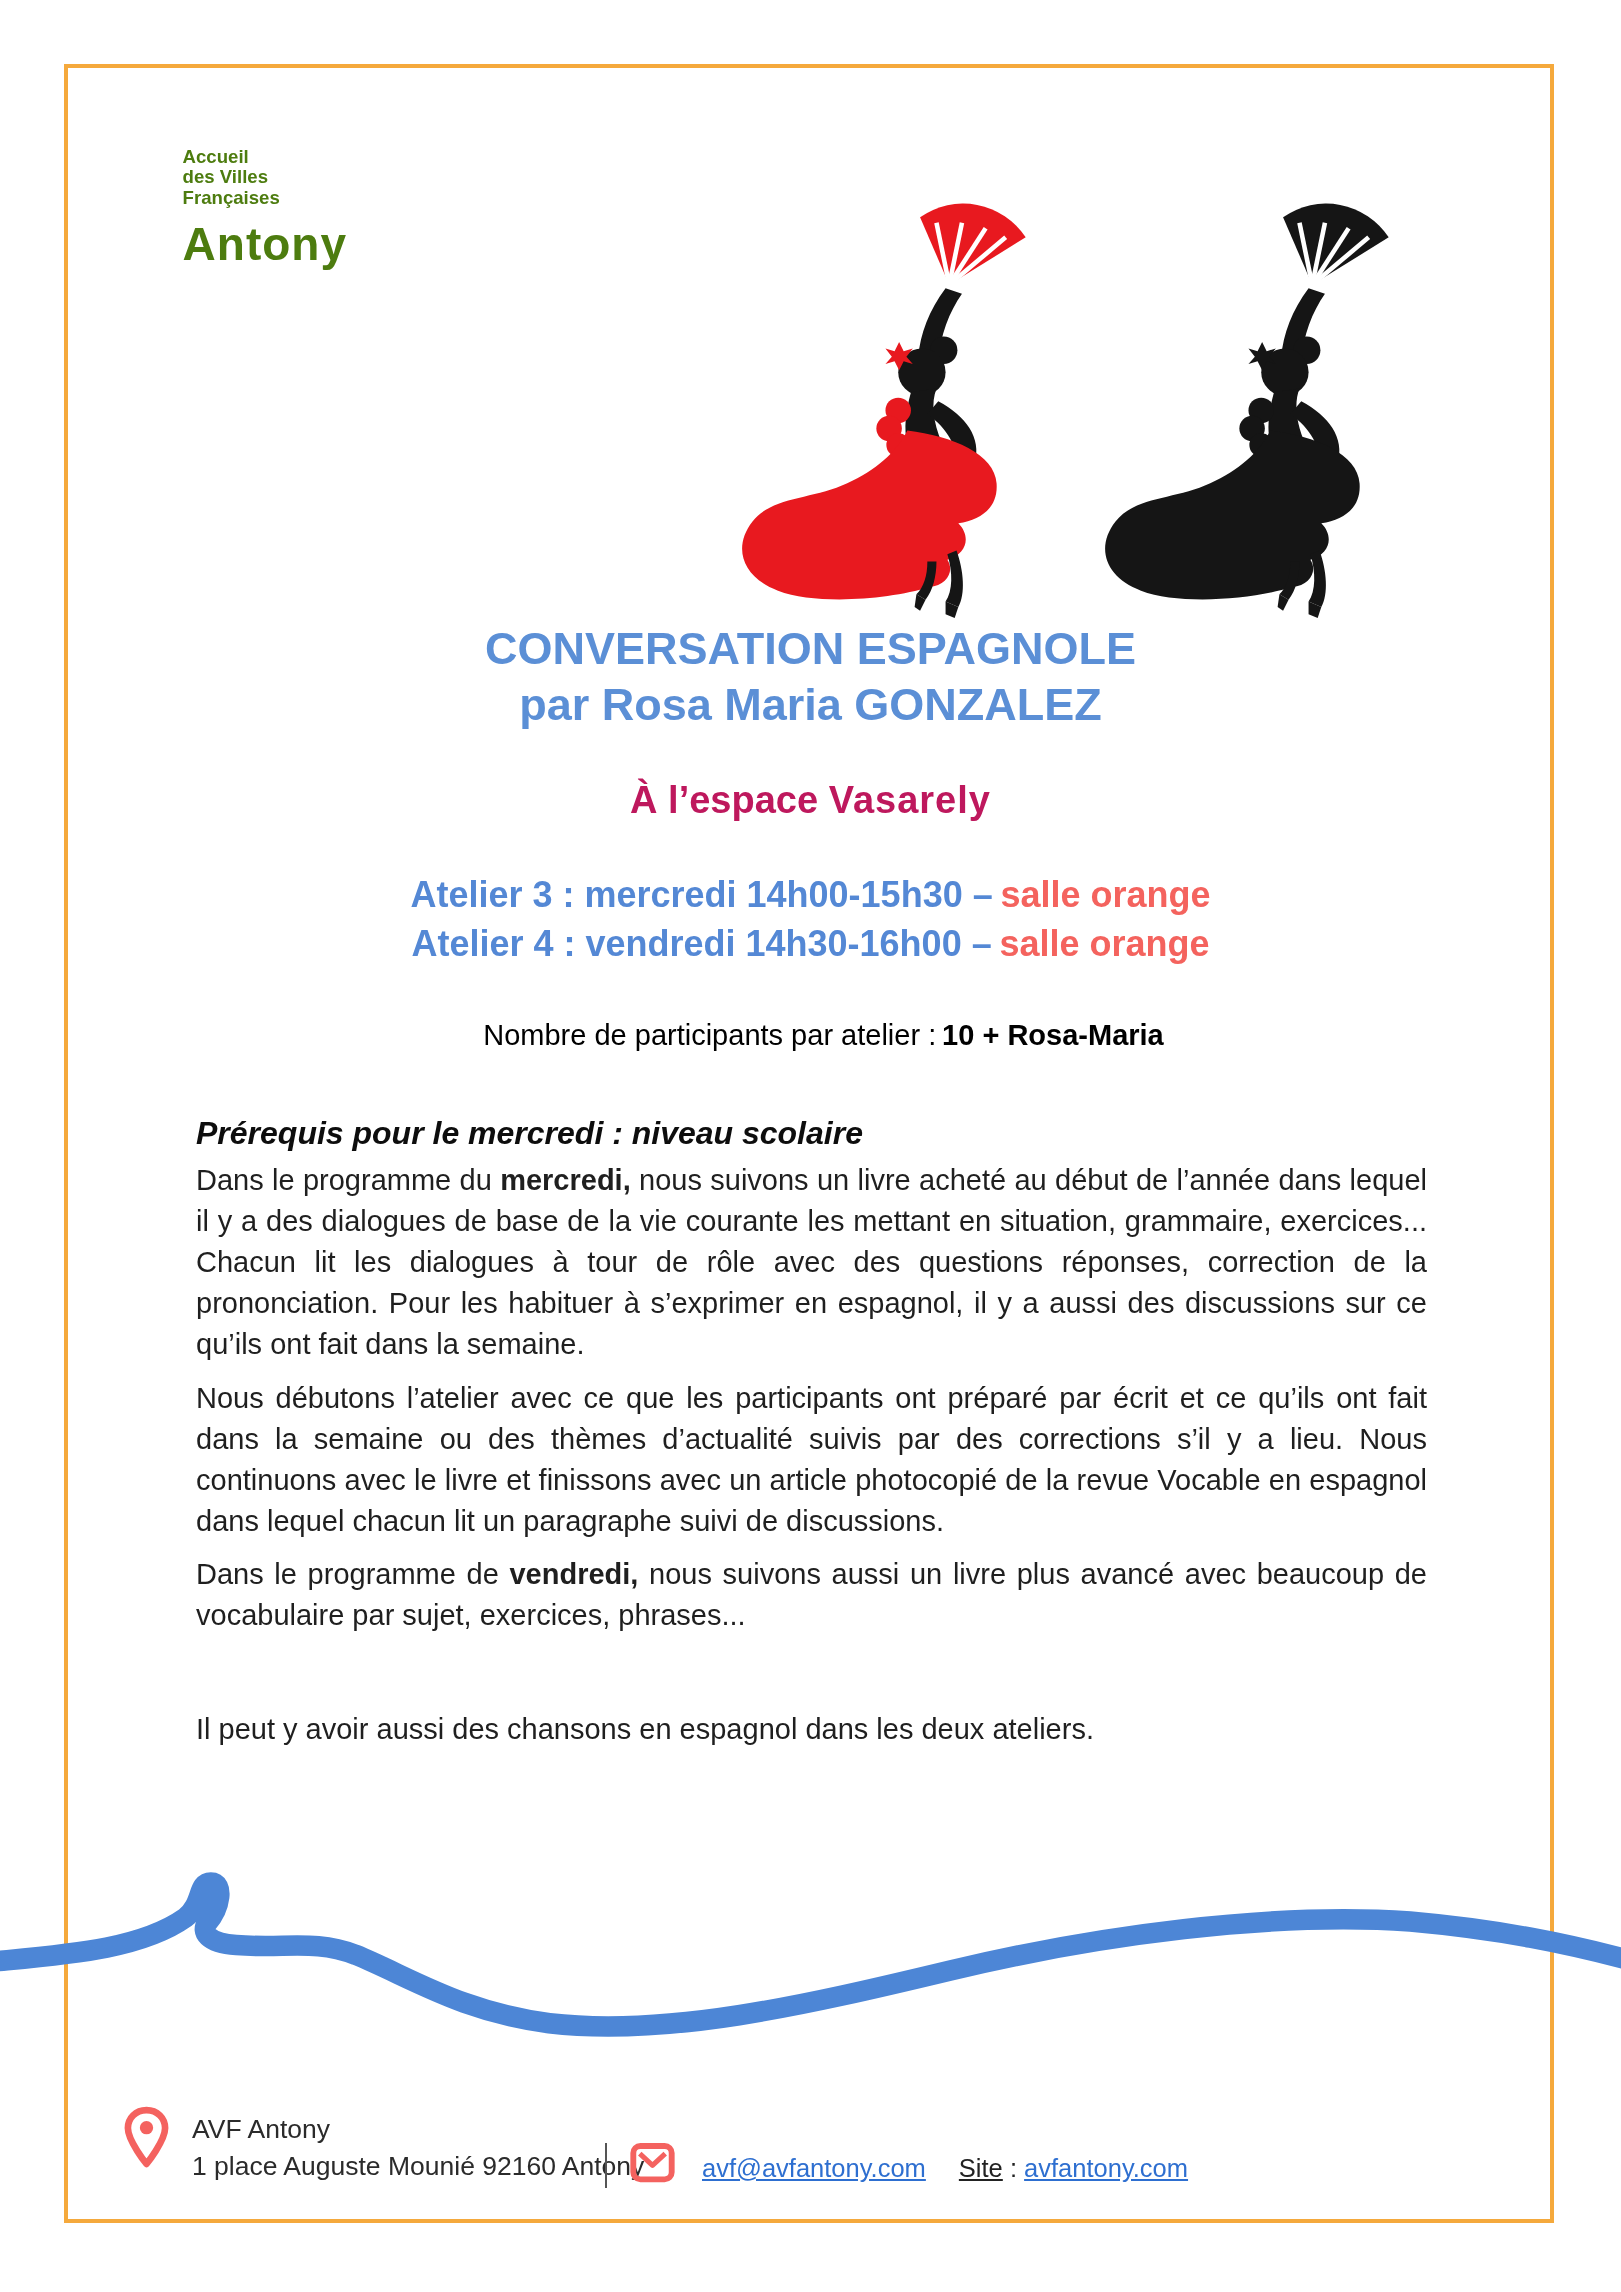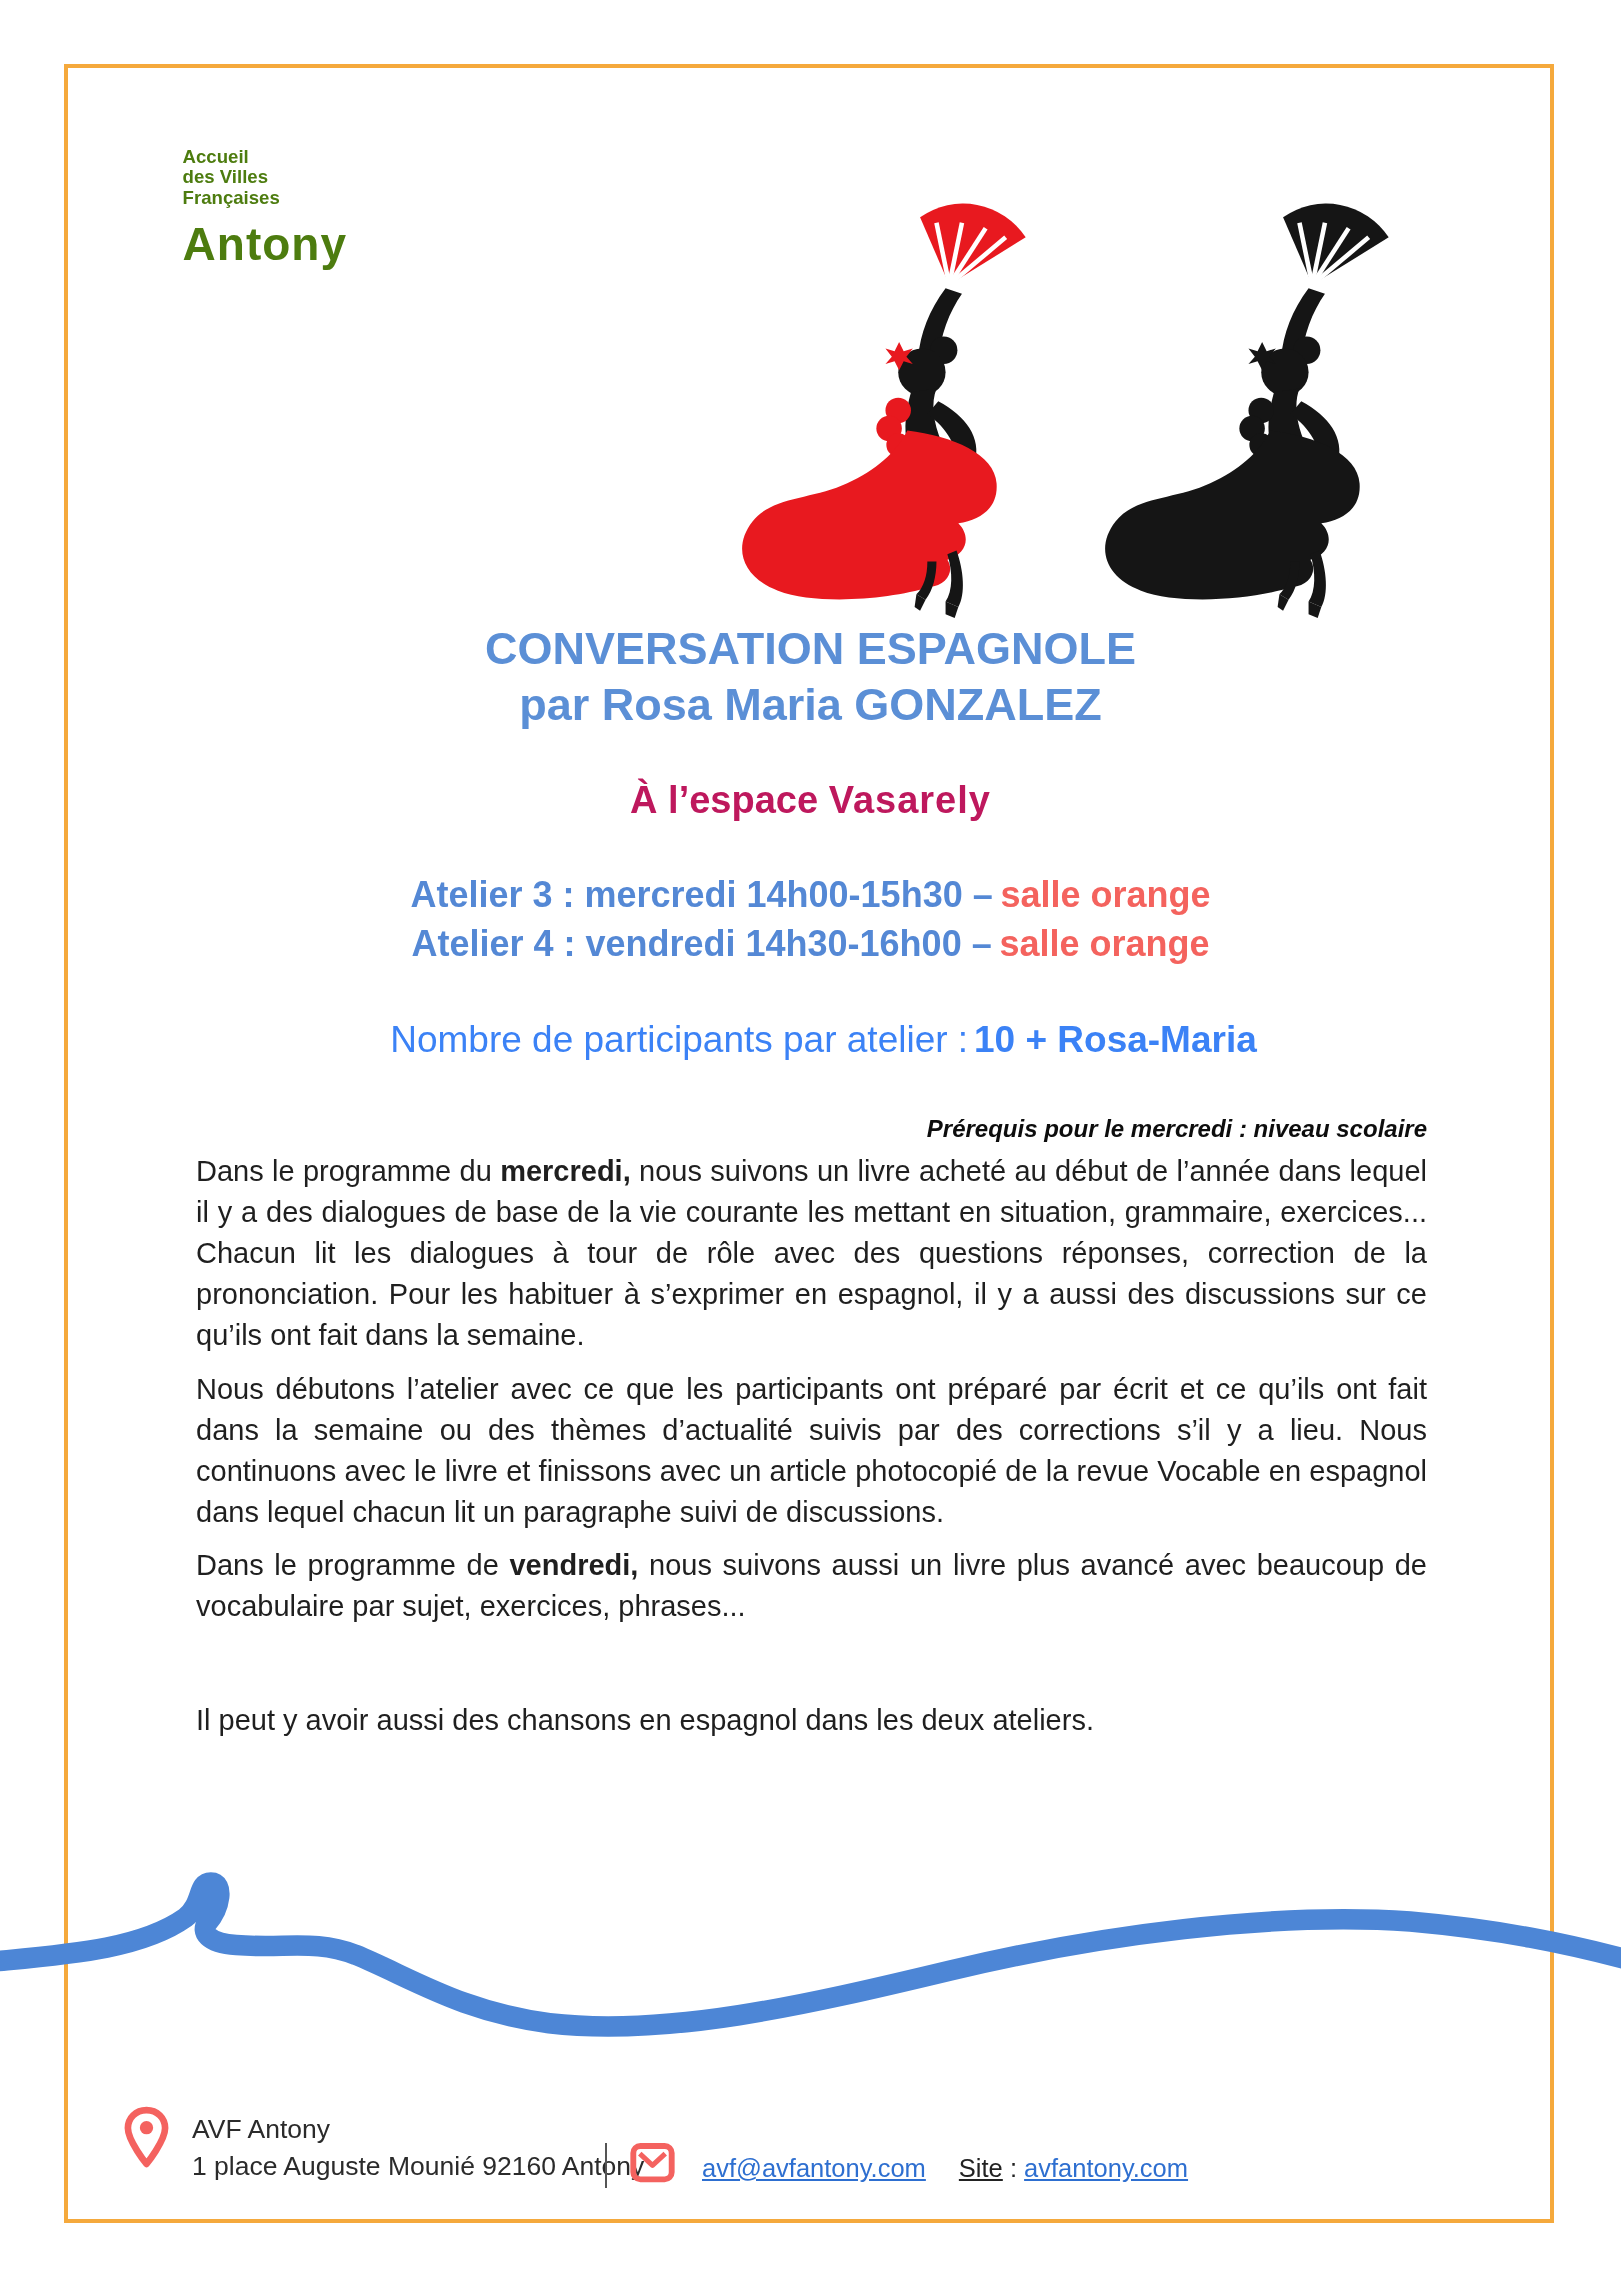--- a/index.html
+++ b/index.html
@@ -25,25 +25,25 @@
   .dancer { position:absolute; width:365px; height:428px; }
   .dancer-red  { left:723px; top:190px; --skirt:#E8191F; --body:#151515; --accent:#E8191F; }
   .dancer-black{ left:1086px; top:190px; --skirt:#151515; --body:#151515; --accent:#151515; }
   
   .center-block { position:absolute; left:0; width:100%; text-align:center; }
   .title-block { top:621px; color:#5B8FD6; font-weight:bold; font-size:45px; line-height:56px; letter-spacing:0px; }
   .venue-block { top:779px; color:#be185d; font-weight:bold; font-size:38px; }
   .venue-name { font-weight:800; letter-spacing:1px; }
   .schedule-block { top:870px; font-weight:bold; font-size:36px; line-height:49px; color:#5488D5; }
   .sched-red { color:#F4635E; margin-left:7.8px; }
-  .participants-block { top:1019px; font-size:37px; color:#3b82f6; font-weight:normal;padding-left:26px; }
+  .participants-block { top:1019px; font-size:29px; color:#000000; font-weight:normal;padding-left:26px; }
   .participants-value { font-weight:700; margin-left:5.9px; }
   
   .content { position:absolute; left:196px; width:1231px; top:1115px; }
-  .section-heading { font-size:24px; font-weight:bold; font-style:italic; color:#0d0d0d; margin-bottom:7.8px;text-align:right; }
+  .section-heading { font-size:32px; font-weight:bold; font-style:italic; color:#0d0d0d; margin-bottom:7.8px; }
   .body { font-size:29px; line-height:41px; text-align:justify; color:#1f1f1f; margin-bottom:11.8px; }
   .body strong { font-weight:700; }
   .section + .section { margin-top:13.7px; }
   .closing { font-size:29px; line-height:41px; color:#1f1f1f; margin-top:73px; }
   
   .wave { position:absolute; left:0; top:1857px; width:1621px; height:225px; }
   
   .footer-pin { position:absolute; left:123px; top:2105px; width:47px; height:65px; }
   .footer-org { position:absolute; left:192px; top:2111px; font-size:26.5px; line-height:37px; color:#2b2b2b; }
   .footer-divider { position:absolute; left:605px; top:2143px; width:2px; height:45px; background:#555; }

